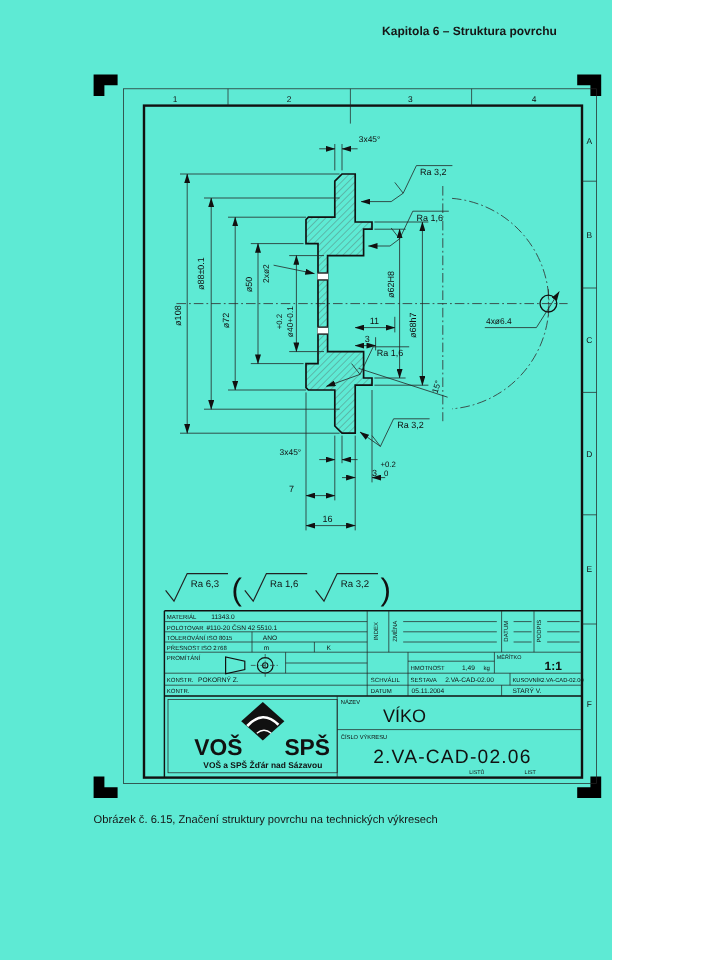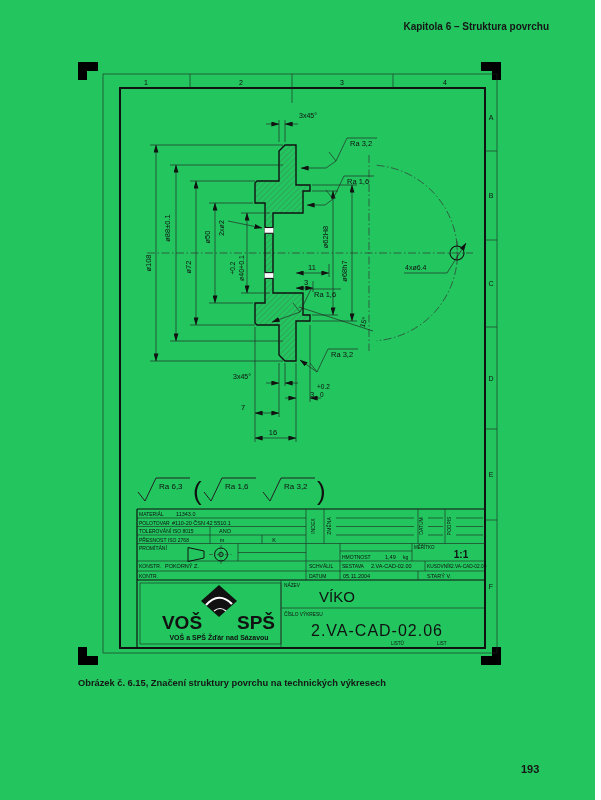--- a/index.html
+++ b/index.html
@@ -1,19 +1,19 @@
 <!DOCTYPE html>
 <html><head>
 <meta charset="utf-8">
 <style>
   html,body{margin:0;padding:0;background:#fff;}
-  .page{position:relative;width:595px;height:800px;background:#22c55e;overflow:hidden;
+  .page{position:relative;width:510px;height:800px;background:#5eead4;overflow:hidden;
         font-family:"Liberation Sans",sans-serif;color:#111;}
   .hdr{position:absolute;top:21px;right:46px;font-size:10px;font-weight:bold;color:#161616;}
-  .cap{position:absolute;top:678px;left:78px;font-size:9.3px;font-weight:bold;color:#161616;}
+  .cap{position:absolute;top:678px;left:78px;font-size:9.3px;font-weight:normal;color:#161616;}
   .pnum{position:absolute;top:763px;left:521px;font-size:11px;font-weight:bold;color:#161616;}
   svg{position:absolute;top:0;left:0;}
   svg text{font-family:"Liberation Sans",sans-serif;fill:#111;}
   .t45{font-size:4.5px}.t48{font-size:4.8px}.t5{font-size:5px}.t55{font-size:5.5px}.t65{font-size:6.5px}.t7{font-size:7px}.t75{font-size:7.5px}
   .t8{font-size:8px}.t10b{font-size:10px;font-weight:bold}.t15{font-size:15px}
   .t16{font-size:16px;letter-spacing:1px}.t19b{font-size:19px;font-weight:bold}
   .t7b{font-size:7px;font-weight:bold}.t26{font-size:26px}
   .thin{stroke:#222;stroke-width:0.6;fill:none}
   .med{stroke:#111;stroke-width:1.1;fill:none}
   .dim{stroke:#222;stroke-width:0.65;fill:none}

